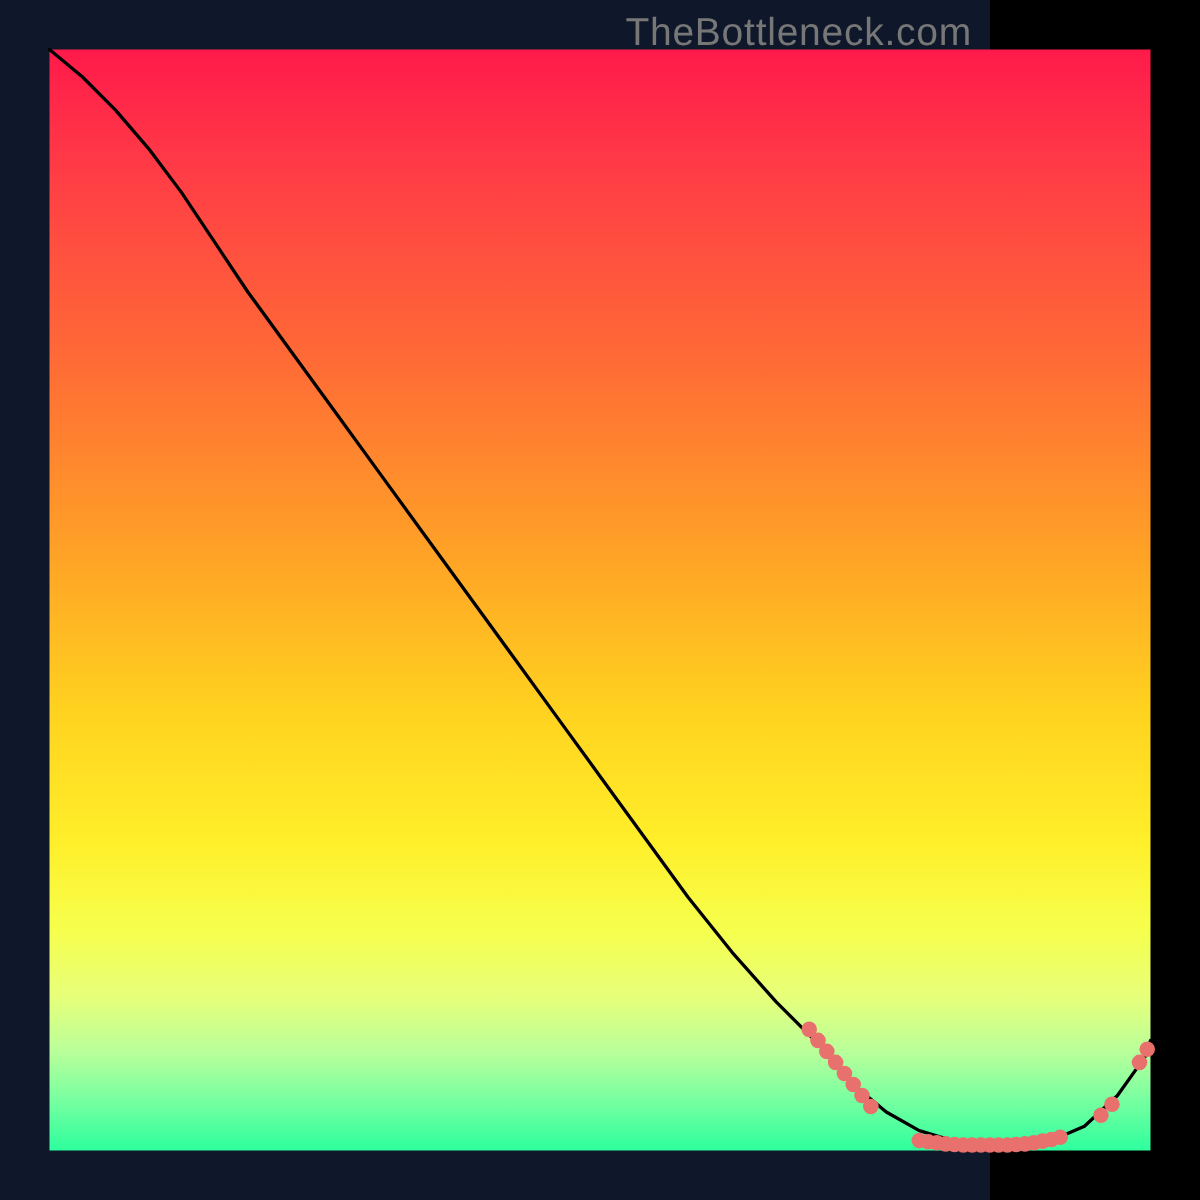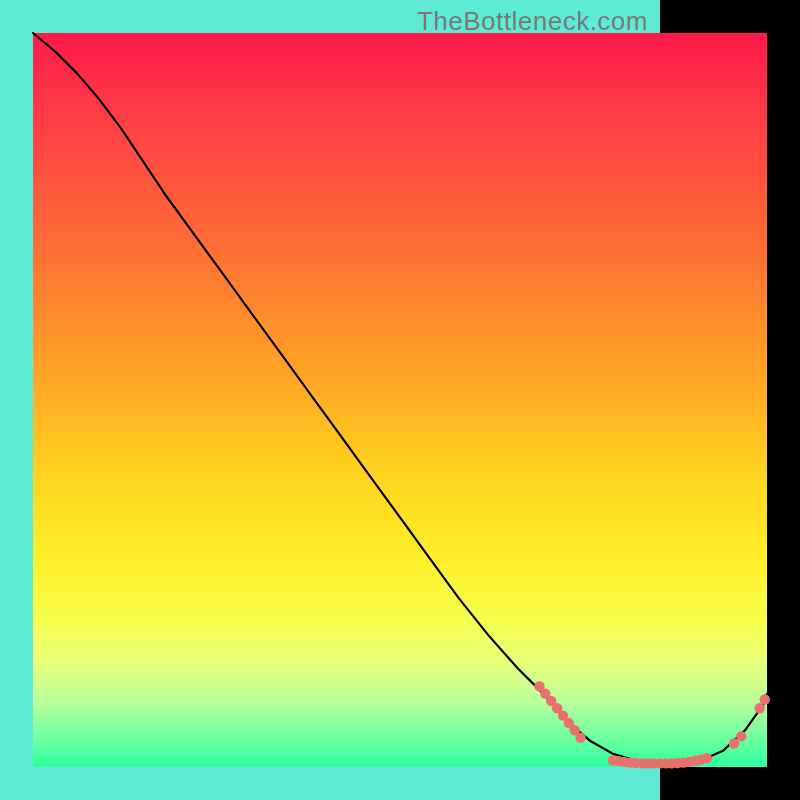--- a/index.html
+++ b/index.html
@@ -8,21 +8,21 @@
     width: 800px;
     height: 800px;
     background: #000;
     overflow: hidden;
     font-family: Arial, Helvetica, sans-serif;
   }
   .frame {
     position: relative;
     width: 660px;
     height: 800px;
-    background: #5eead4;
+    background: #0f172a;
   }
   .plot {
     position: absolute;
     left: 33px;
     top: 33px;
     width: 734px;
     height: 734px;
     
     background: linear-gradient(
       to bottom,

